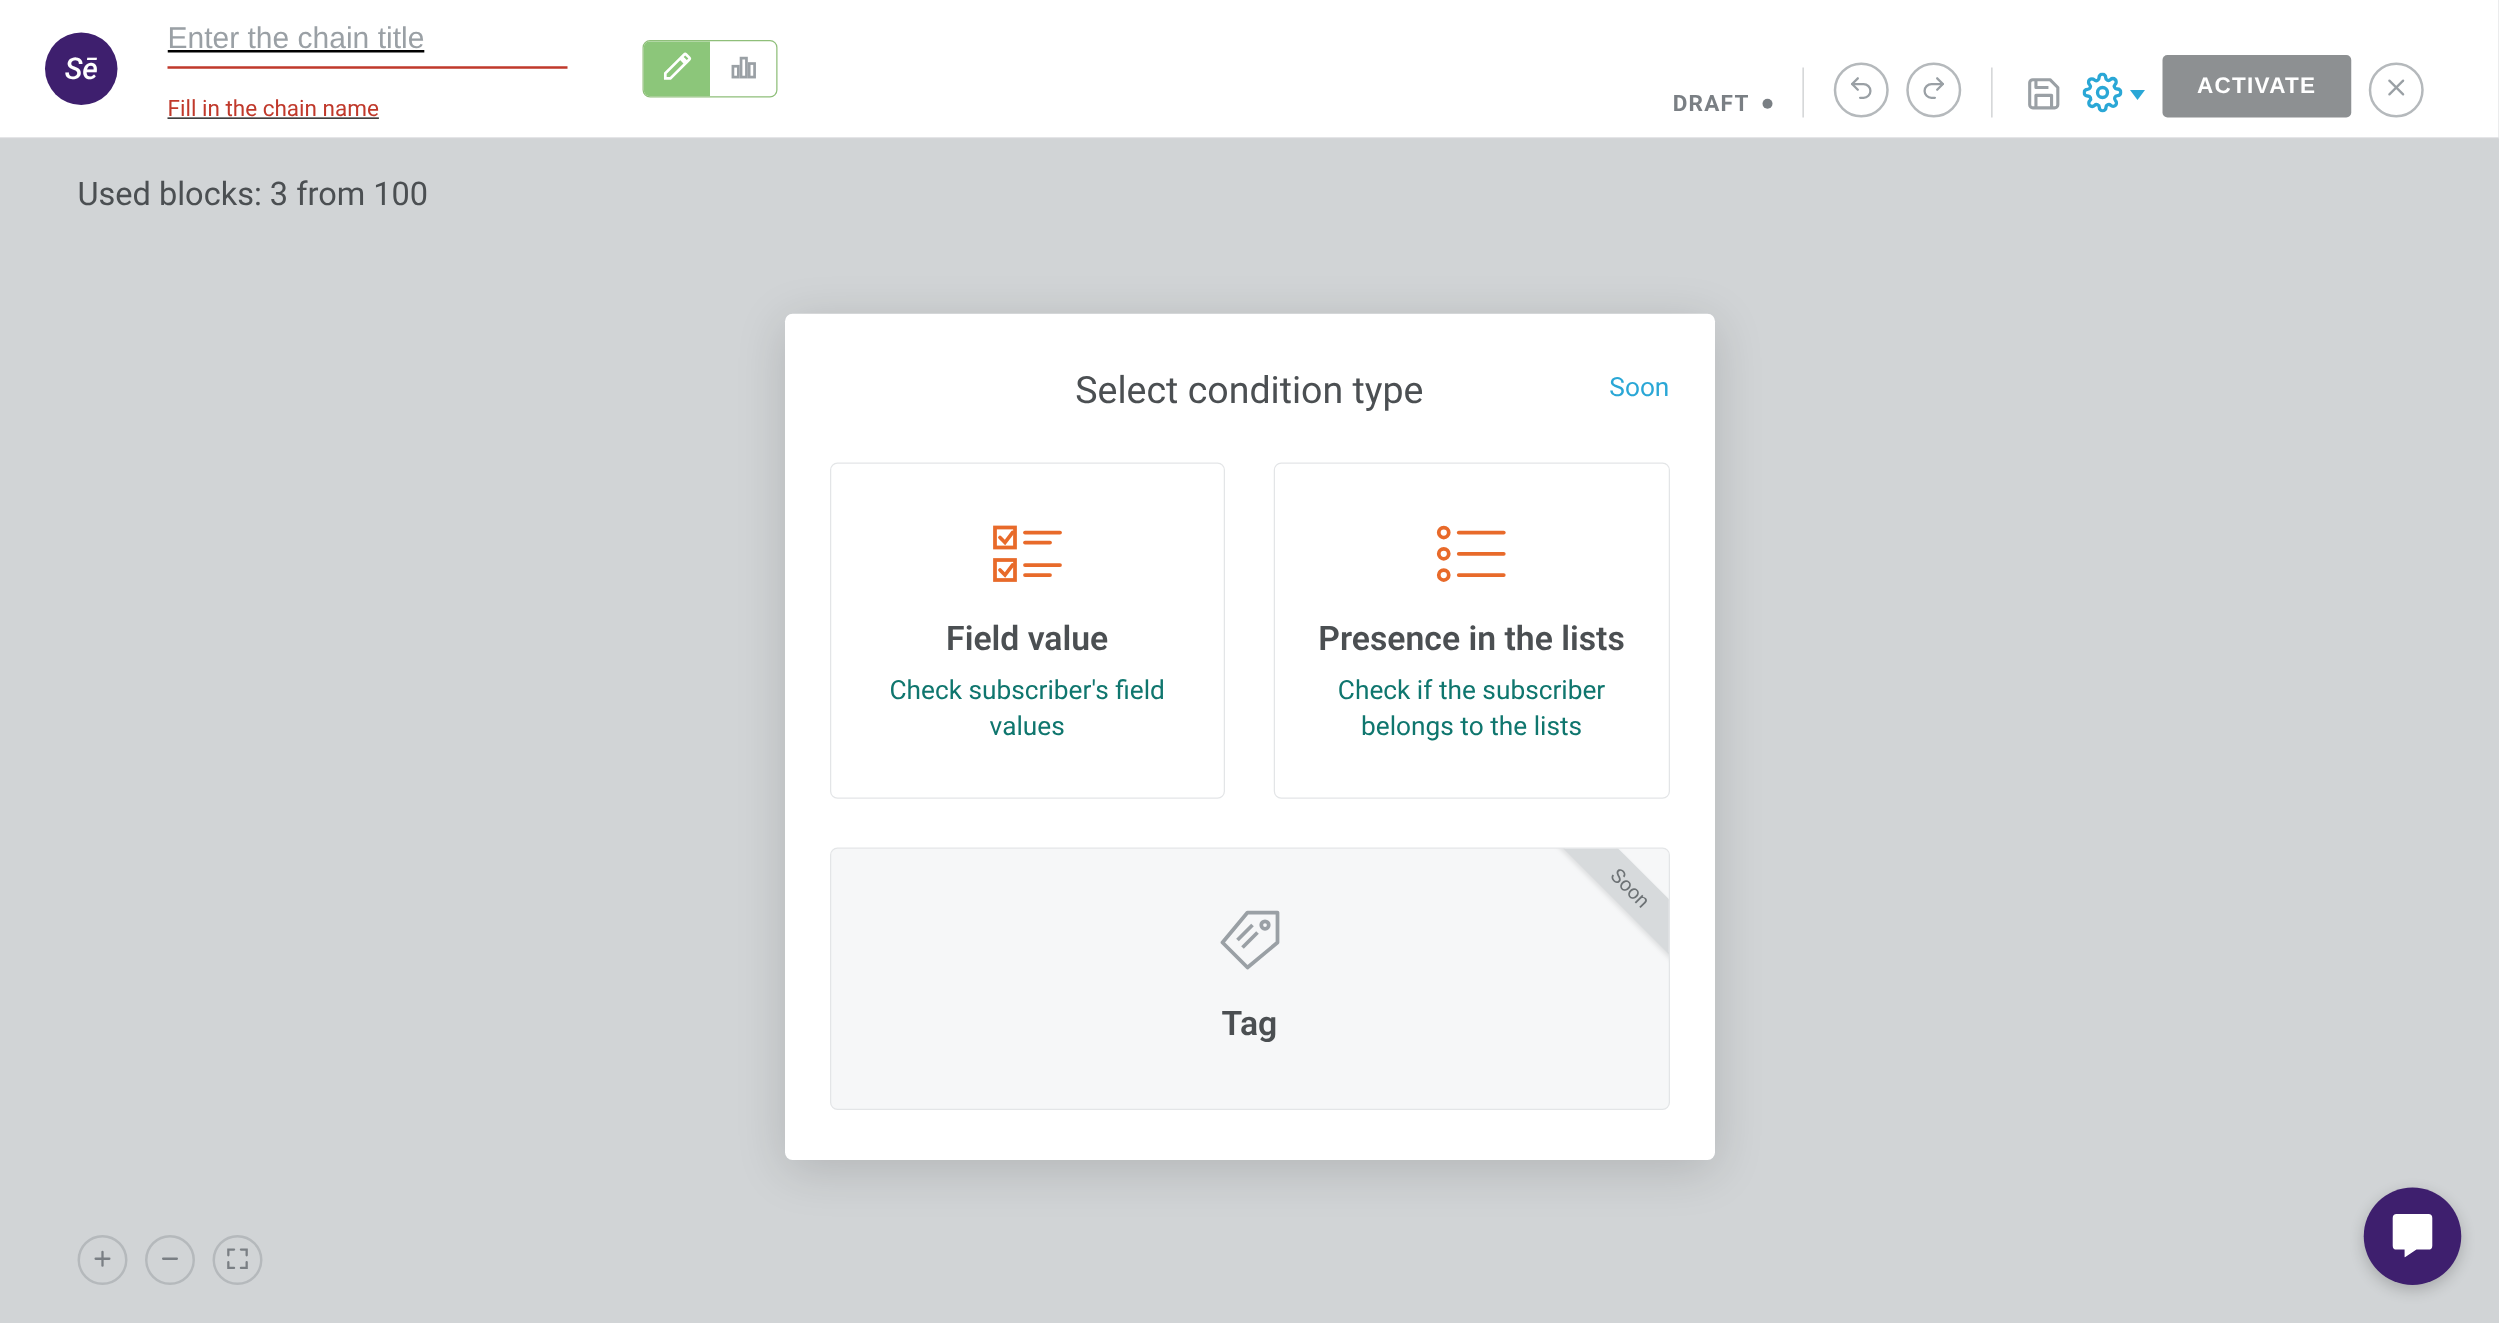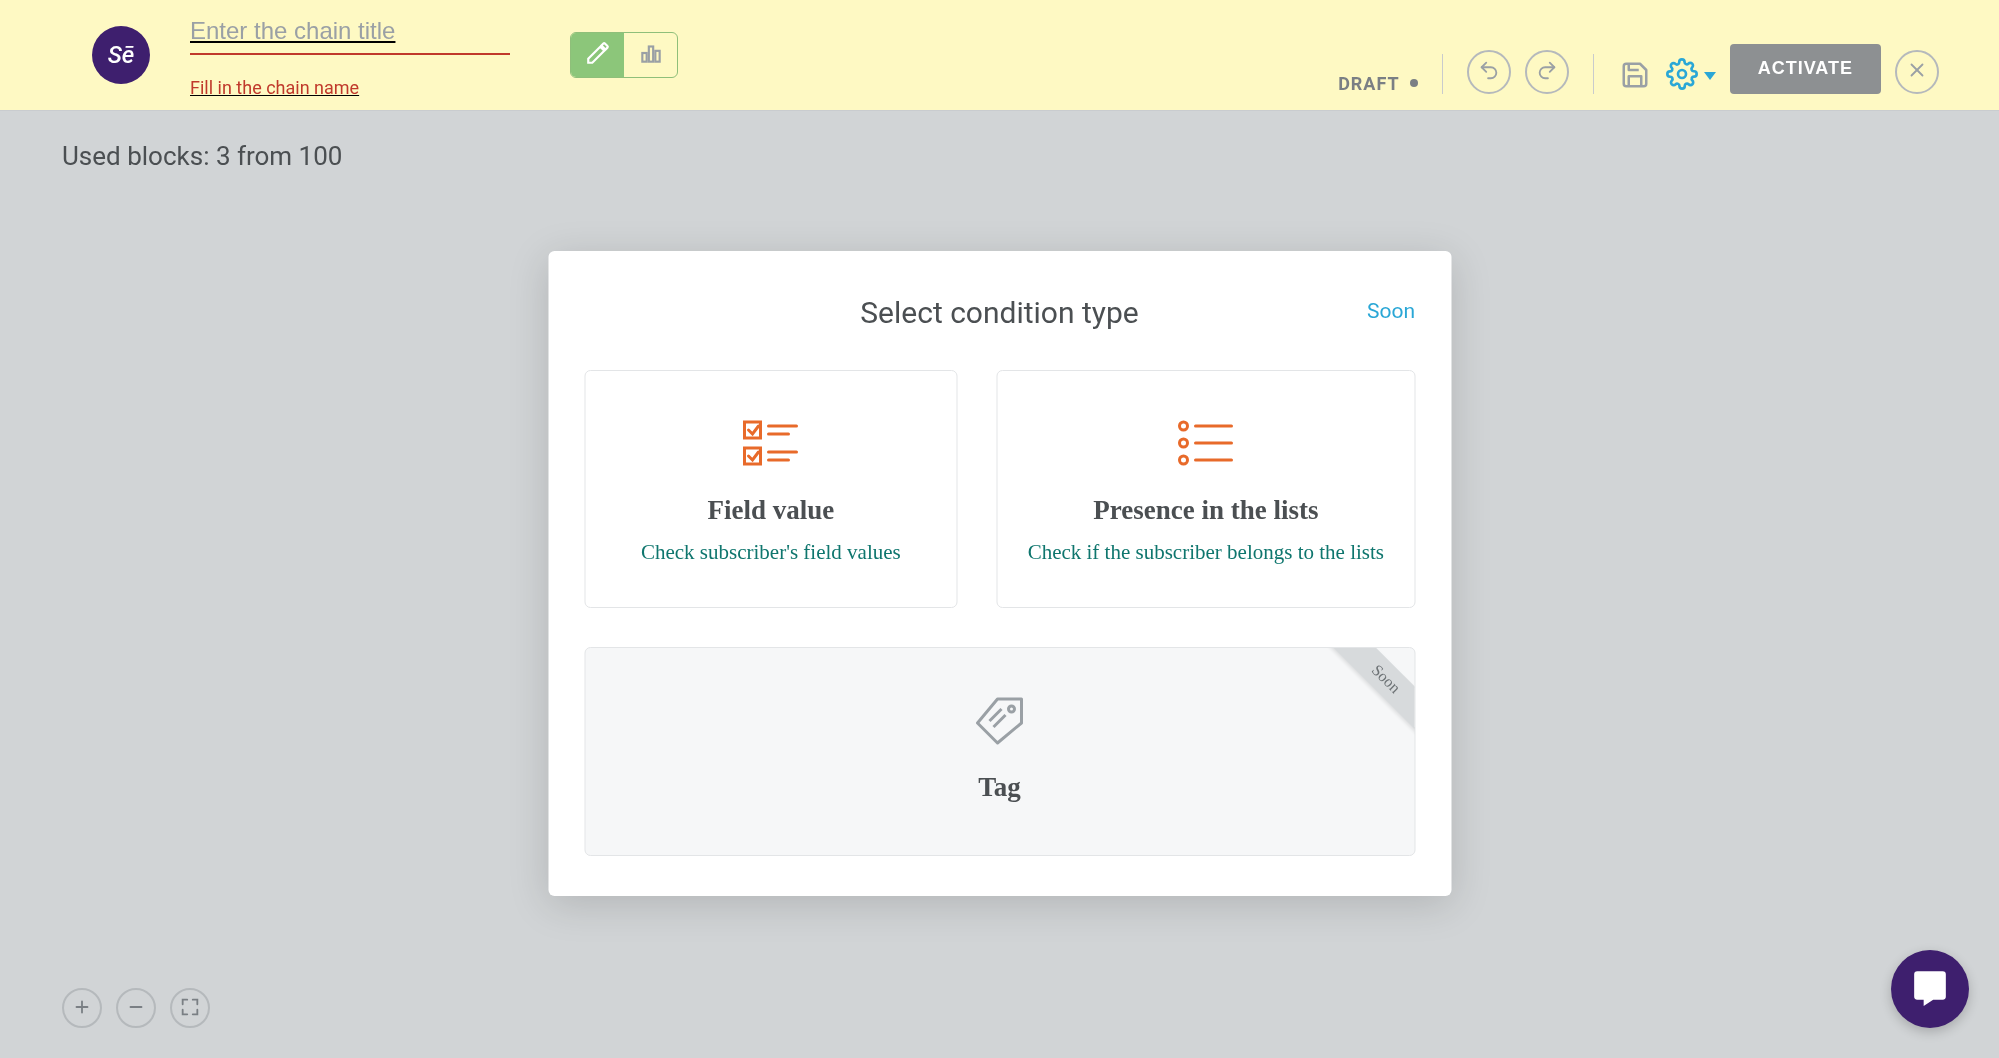--- a/index.html
+++ b/index.html
@@ -11,25 +11,25 @@
     height: 1058px;
     position: relative;
     overflow: hidden;
   }
 
   
   .topbar {
     position: absolute;
     top: 0; left: 0; right: 0;
     height: 111px;
-    background: #fef9c3;
+    background: #ffffff;
     border-bottom: 1px solid #c9cccf;
     display: flex;
     align-items: center;
-    padding: 0 60px 0 92px;
+    padding: 0 60px 0 36px;
   }
   .logo {
     width: 58px; height: 58px; border-radius: 50%;
     background: #3e1f6e;
     display: flex; align-items: center; justify-content: center;
     color: #fff; font-size: 24px; font-weight: 500;
     margin-right: 40px;
     flex-shrink: 0;
     font-style: italic;
   }
@@ -115,41 +115,40 @@
     position: absolute;
     left: 62px; bottom: 30px;
     display: flex; gap: 14px;
   }
   .zoom-controls .circ-btn { width: 40px; height: 40px; }
 
   
   .modal {
     position: absolute;
     top: 140px; left: 50%; transform: translateX(-50%);
-    width: 903px;
+    width: 744px;
     background: #fff;
     border-radius: 6px;
     box-shadow: 0 8px 40px rgba(0,0,0,0.15);
     padding: 44px 36px 40px 36px;
   }
   .modal-head {
     position: relative;
     text-align: center;
     margin-bottom: 40px;
   }
   .modal-title { font-size: 30px; color: #4b4f52; font-weight: 400; }
   .modal-close {
     position: absolute; right: 0; top: 4px;
     color: #2aa7d6; font-size: 21px; cursor: pointer;
   }
   .card-grid {
     display: grid;
-    grid-template-columns: 1fr;
+    grid-template-columns: 1fr 1fr;
     gap: 39px;
-    font-family: Liberation Serif, serif;
   }
   .card {
     border: 1px solid #e3e5e7;
     border-radius: 6px;
     padding: 40px 30px;
     text-align: center;
     cursor: pointer;
     position: relative;
     overflow: hidden;
   }

